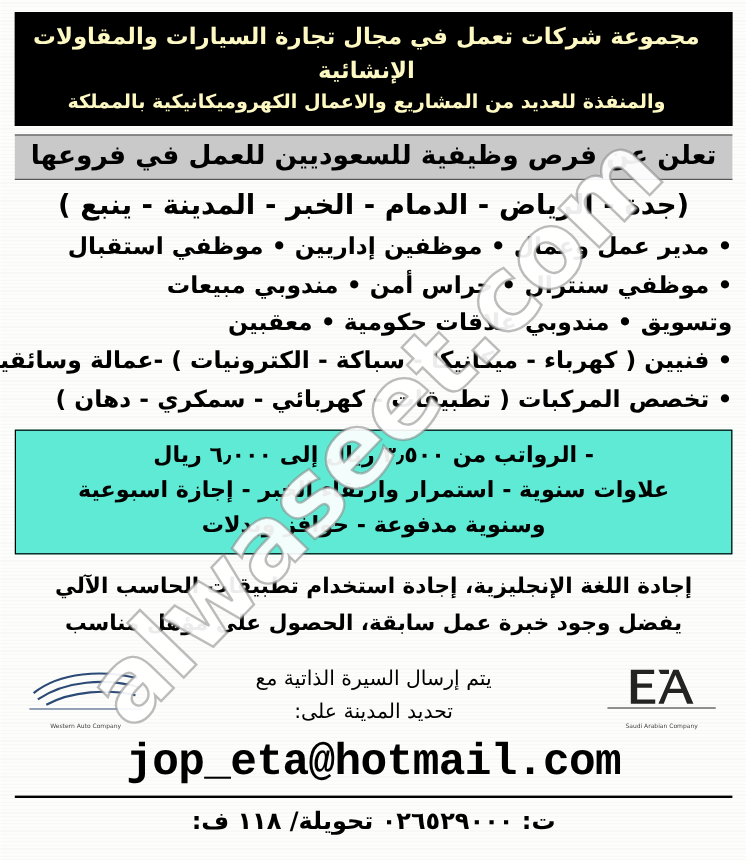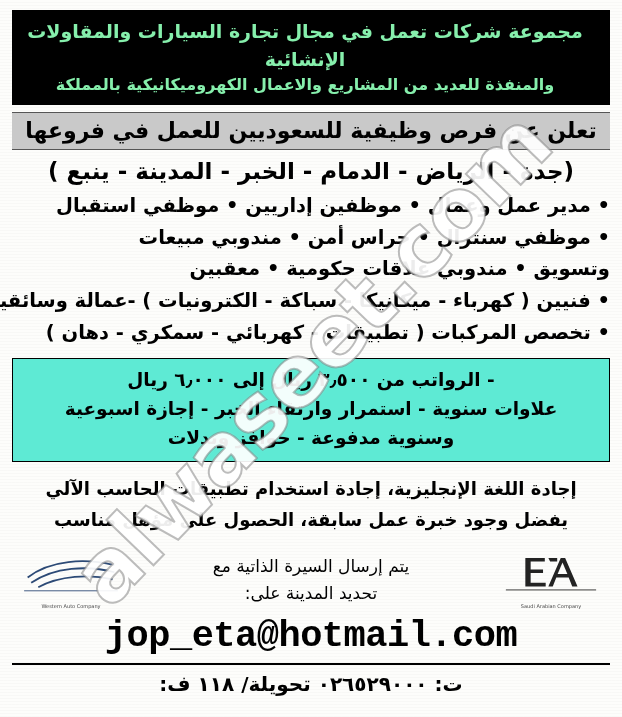--- a/index.html
+++ b/index.html
@@ -30,21 +30,21 @@
     background:
       repeating-linear-gradient(0deg, rgba(0,0,0,0.02) 0px, rgba(0,0,0,0.02) 1px, rgba(255,255,255,0) 1px, rgba(255,255,255,0) 3px);
     pointer-events: none;
     z-index: 1;
   }
   .content { position: relative; z-index: 2; }
 
   .header-box {
     border: 2px solid #000;
     background: #000;
-    color: #86efac;
+    color: #fef9c3;
     text-align: center;
     padding: 6px 18px 7px 6px;
     line-height: 1.45;
     font-weight: bold;
     font-size: 19px;
   }
   .header-box .l2 { font-size: 16px; }
 
   .subhead {
     margin-top: 7px;

